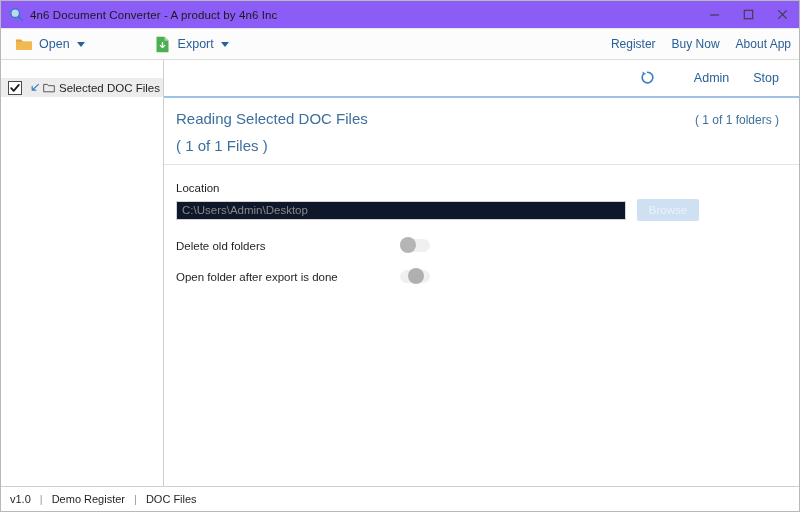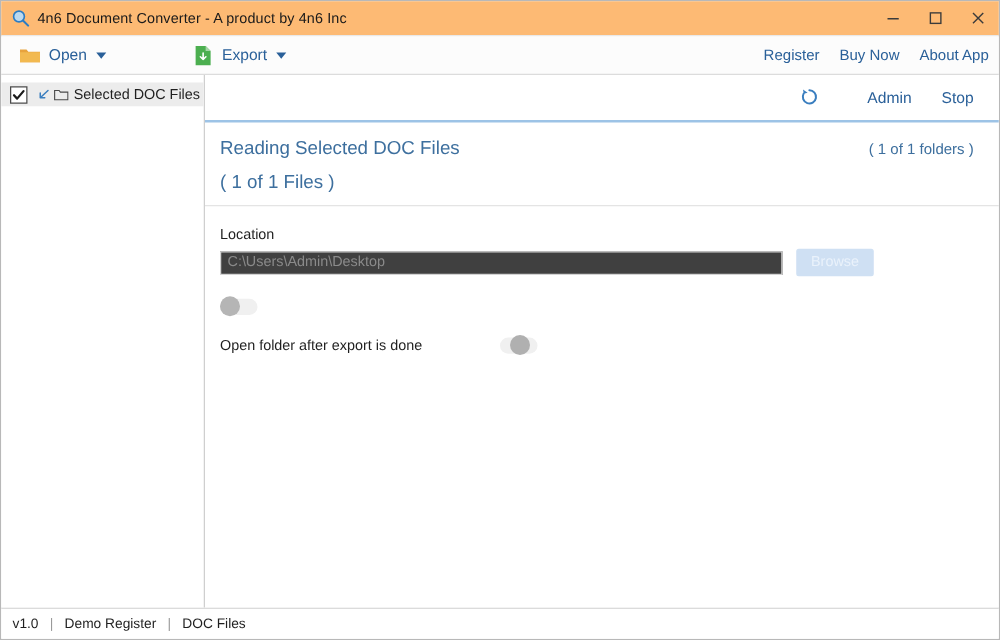--- a/index.html
+++ b/index.html
@@ -21,21 +21,21 @@
     border: 1px solid #b8b8b8;
     background: #ffffff;
     display: flex;
     flex-direction: column;
   }
 
   
   .titlebar {
     height: 27px;
     min-height: 27px;
-    background: #fdba74;
+    background: #8b5cf6;
     display: flex;
     align-items: center;
     padding-left: 7px;
     border-bottom: 1px solid #e9e9e9;
   }
   .app-icon {
     width: 16px;
     height: 16px;
     margin-right: 6px;
     display: flex;
@@ -127,21 +127,21 @@
     border-right: 1px solid #cfcfcf;
     position: relative;
     overflow: hidden;
   }
   .tree-row {
     height: 19px;
     display: flex;
     align-items: center;
     background: #ececec;
     padding-left: 7px;
-    margin-top: 6px;
+    margin-top: 18px;
   }
   .tree-check {
     width: 12px; height: 12px;
     border: 1px solid #4a4a4a;
     background: #fff;
     margin-right: 7px;
     display: flex;
     align-items: center;
     justify-content: center;
     flex: none;
@@ -248,21 +248,21 @@
   }
   .loc-row {
     display: flex;
     align-items: center;
   }
   .loc-input {
     width: 450px;
     height: 19px;
     box-sizing: border-box;
     border: 1px solid #d3d3d3;
-    background: #404040;
+    background: #0f172a;
     font-family: "Liberation Sans", sans-serif;
     font-size: 11.5px;
     color: #8a8a8a;
     padding: 0 5px;
     outline: none;
   }
   .browse-btn {
     width: 62px;
     height: 22px;
     margin-left: 11px;
@@ -451,20 +451,21 @@
       </div>
 
       <div class="form-area">
         <span class="field-label">Location</span>
         <div class="loc-row">
           <input class="loc-input" type="text" readonly="" value="C:\Users\Admin\Desktop" style="">
           <button class="browse-btn">Browse</button>
         </div>
 
         <div class="toggle-row">
+          <span class="toggle-label">Delete old folders</span>
           <span class="switch">
               <span class="knob"></span>
             </span>
         </div>
 
         <div class="toggle-row">
           <span class="toggle-label">Open folder after export is done</span>
           <span class="switch pos2">
               <span class="knob"></span>
             </span>

